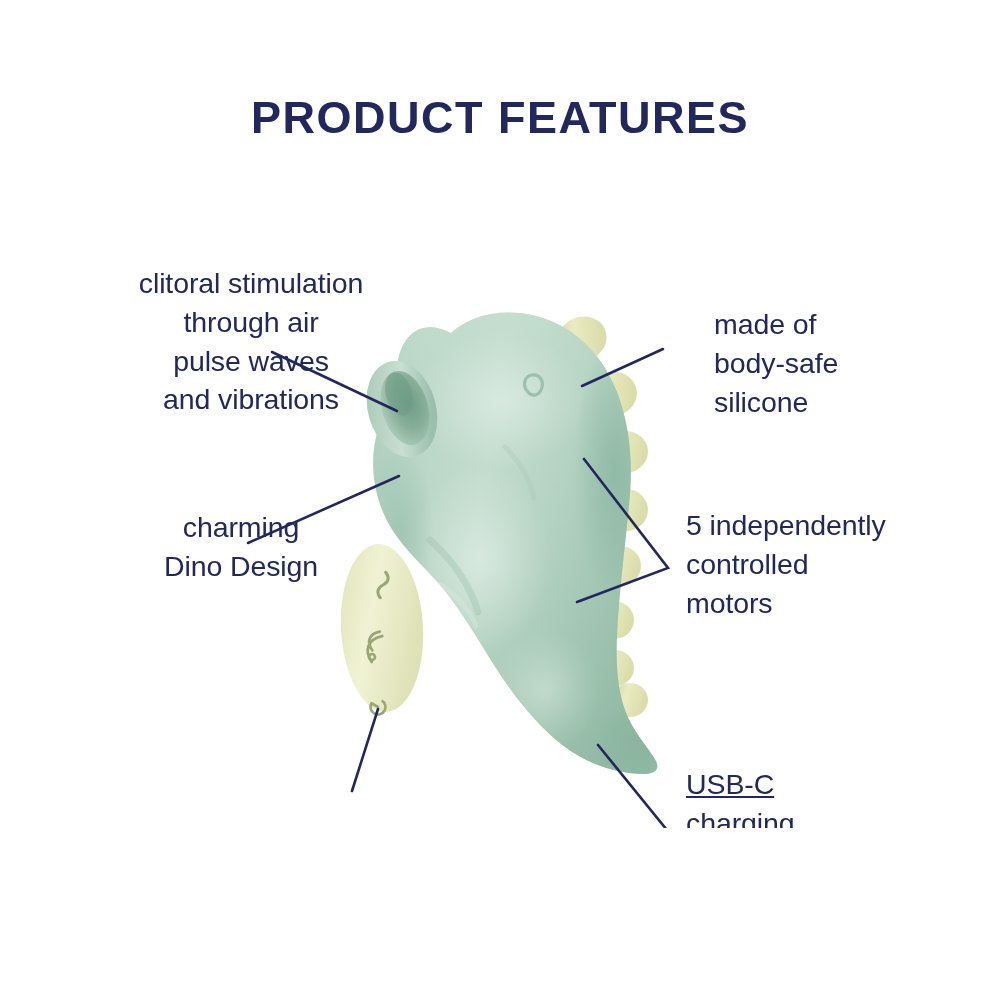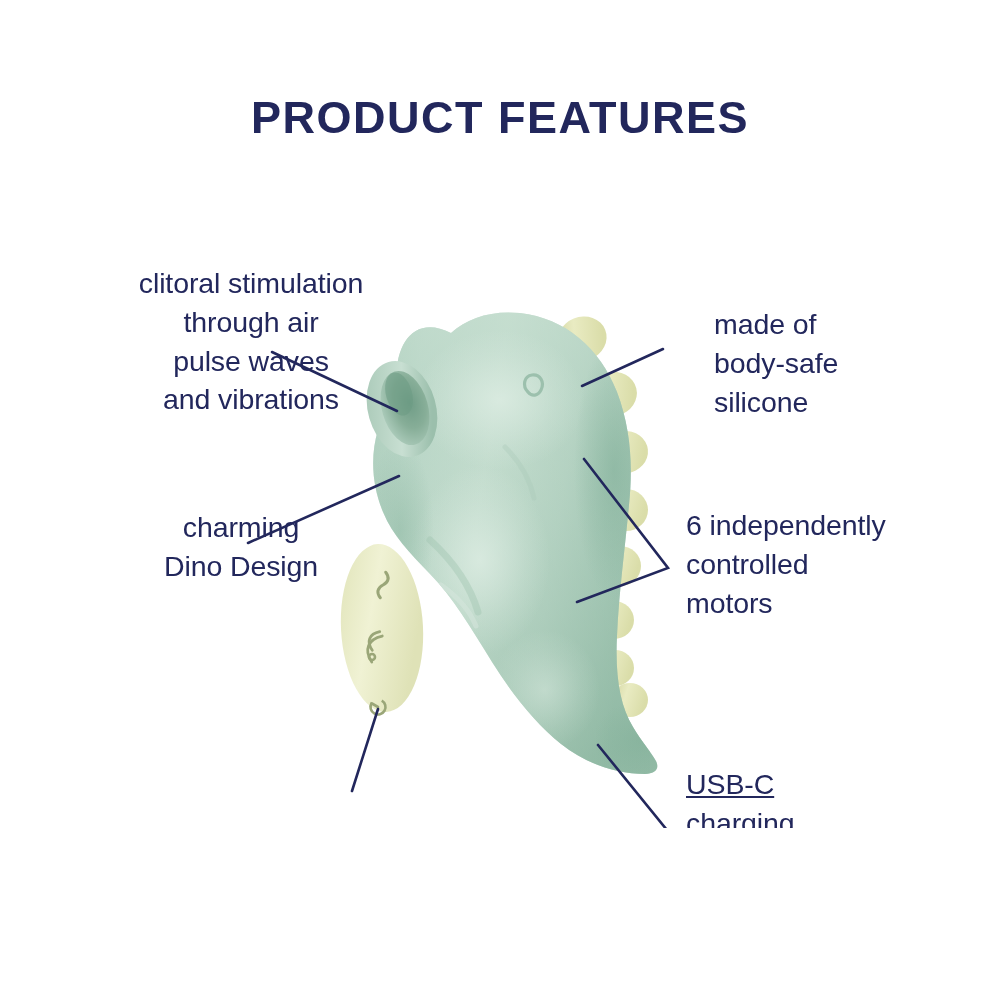--- a/index.html
+++ b/index.html
@@ -227,21 +227,21 @@
 and vibrations</div>
 
   <div class="callout left" id="callout-dino">charming
 Dino Design</div>
 
 
   <div class="callout right" id="callout-silicone">made of
 body-safe
 silicone</div>
 
-  <div class="callout right" id="callout-motors">6 independently
+  <div class="callout right" id="callout-motors">5 independently
 controlled
 motors</div>
 
   <div class="callout right" id="callout-usbc">USB-C
 charging
 connection</div>
 
 </div>
 
 </body></html>

